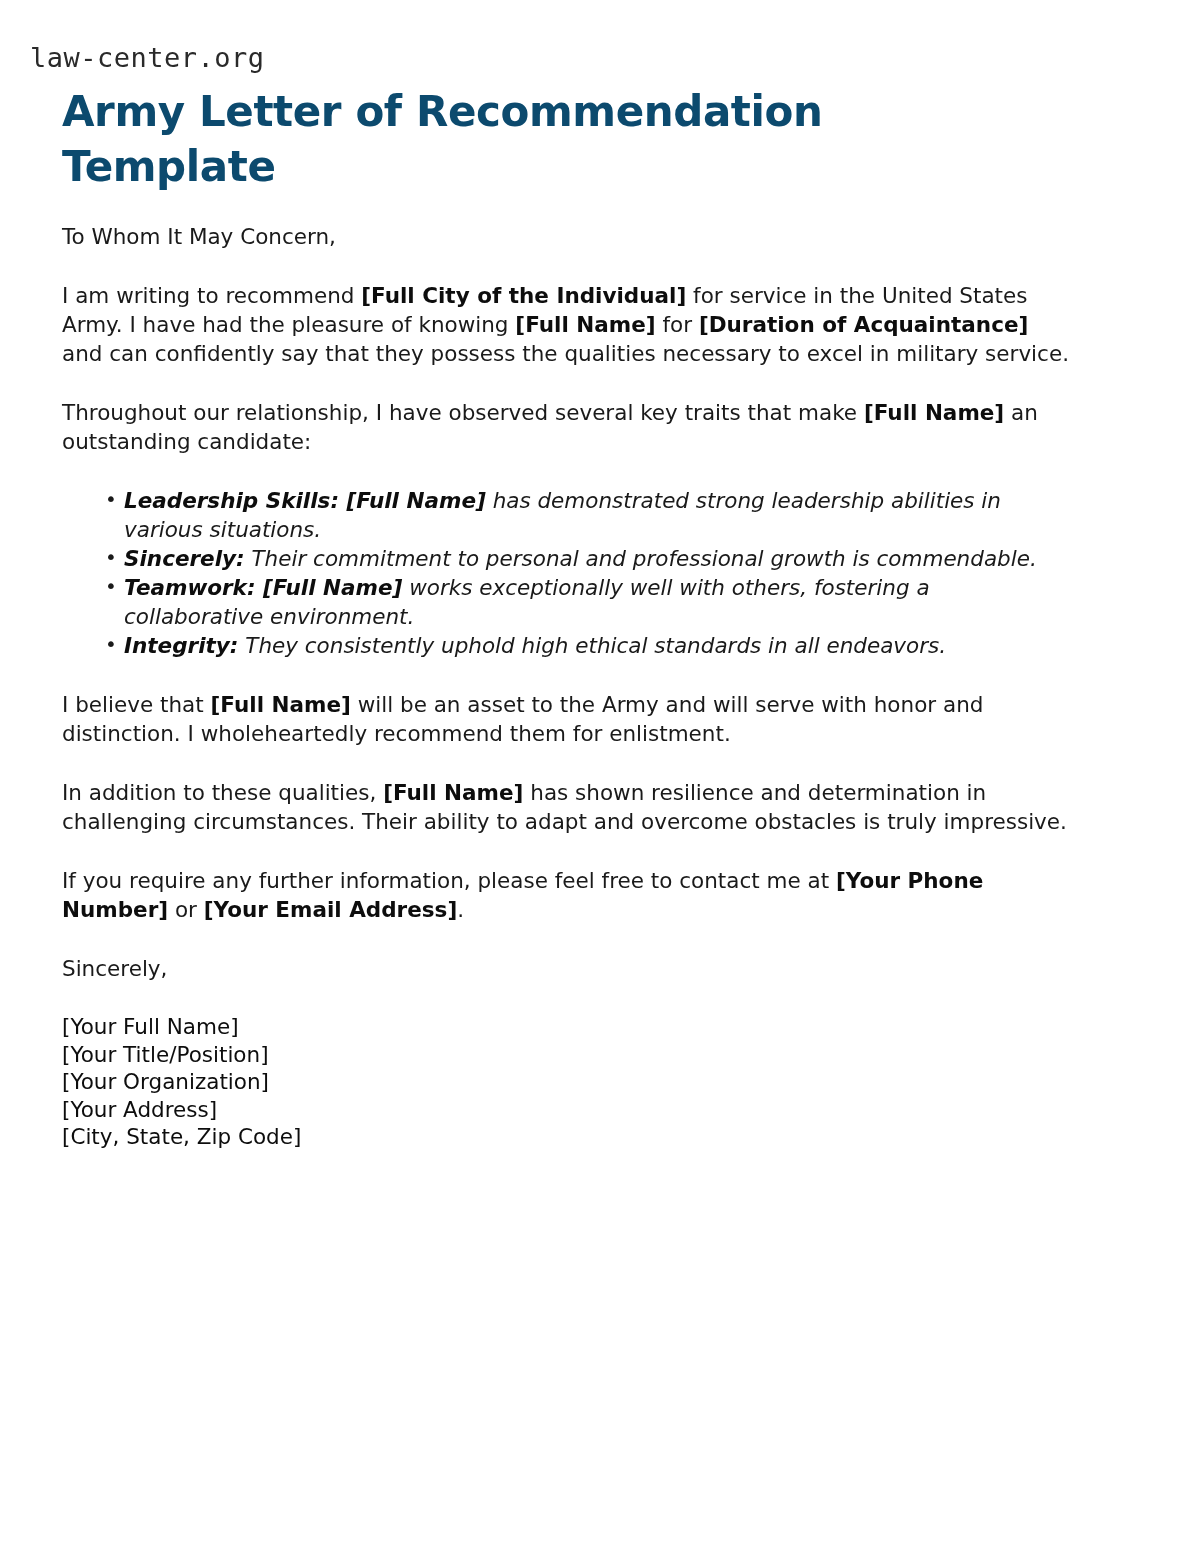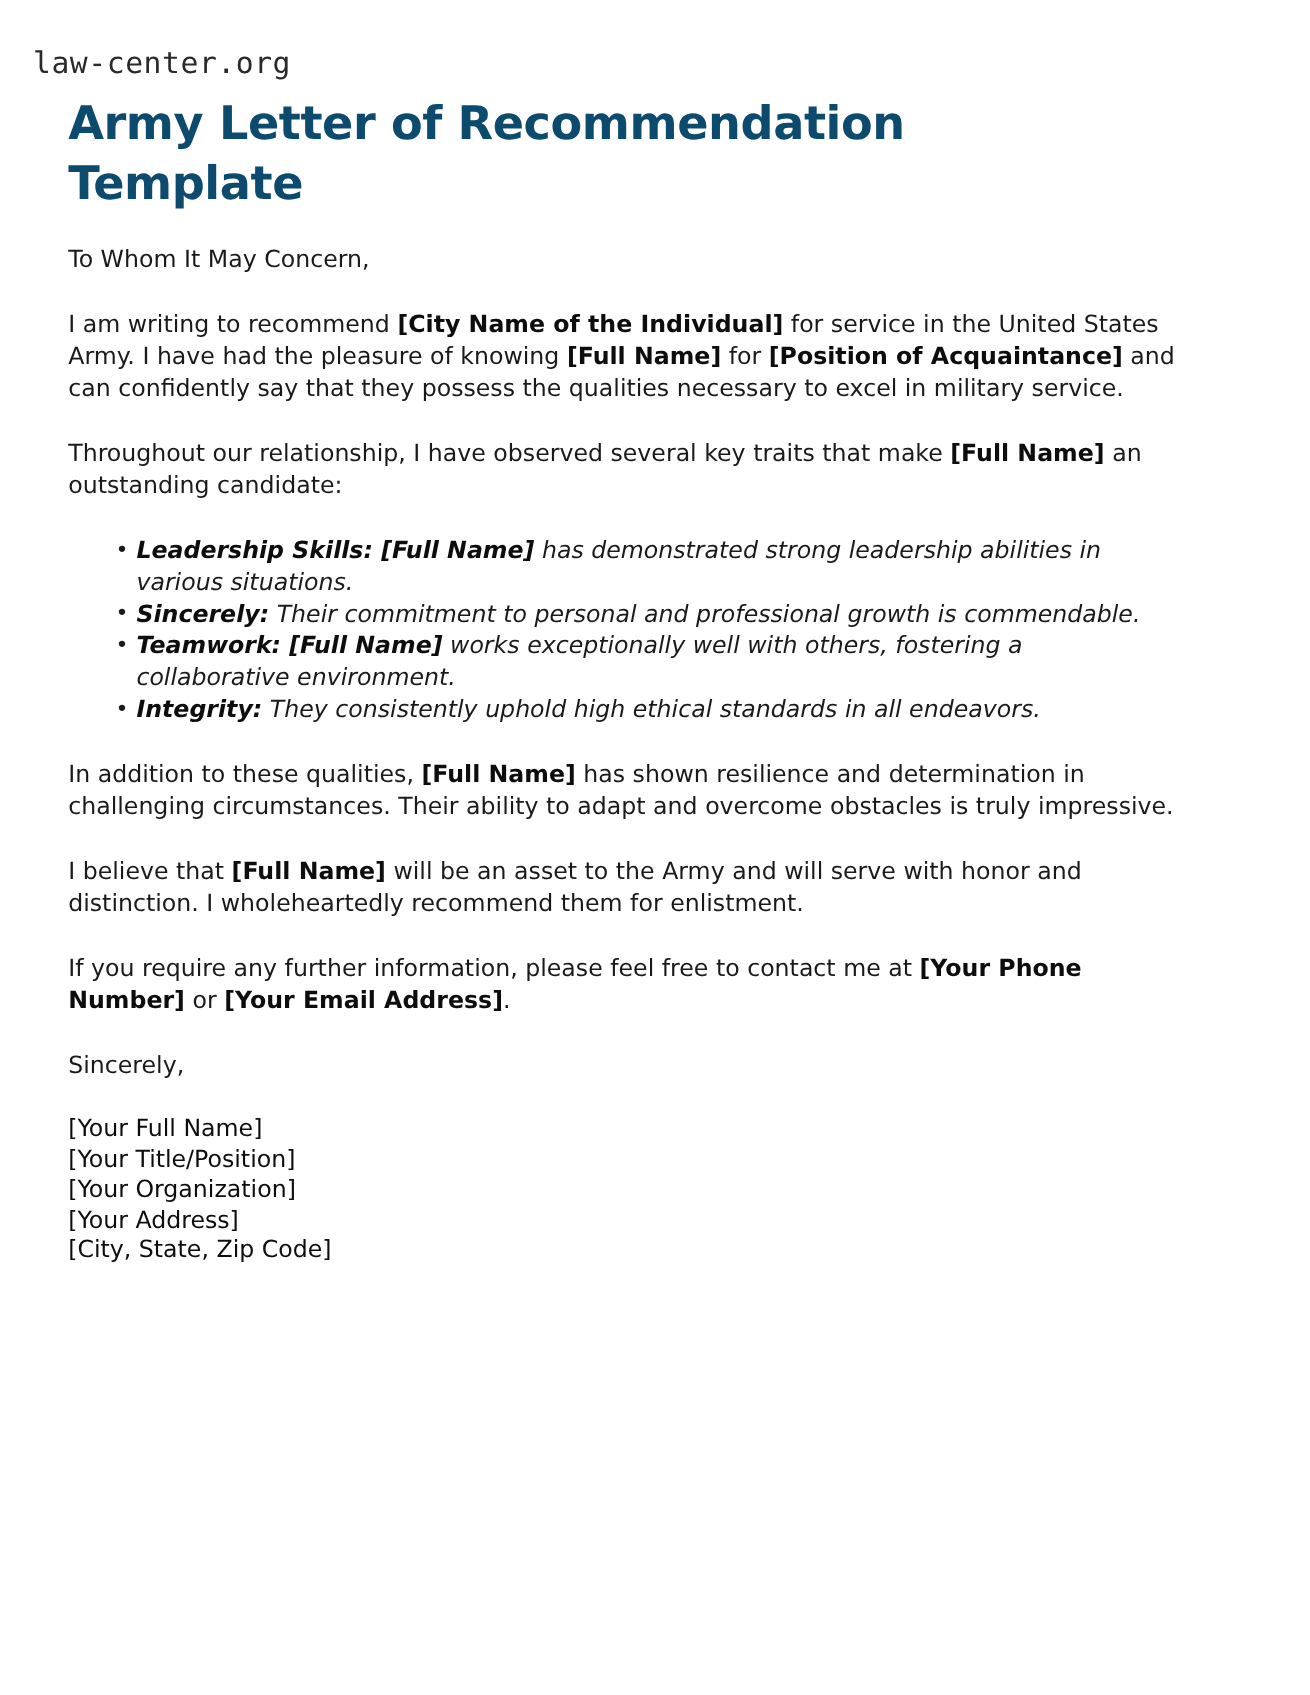--- a/index.html
+++ b/index.html
@@ -121,34 +121,34 @@
 
   <div class="watermark">law-center.org</div>
 
   <h1 class="doc-title">Army Letter of Recommendation Template</h1>
 
   <div class="content">
 
 
     <p class="para salutation">To Whom It May Concern,</p>
 
-    <p class="para"><span>I am writing to recommend </span><b>[City Name of the Individual]</b><span> for service in the United States Army. I have had the pleasure of knowing </span><b>[Full Name]</b><span> for </span><b>[Position of Acquaintance]</b><span> and can confidently say that they possess the qualities necessary to excel in military service.</span></p>
+    <p class="para"><span>I am writing to recommend </span><b>[Full City of the Individual]</b><span> for service in the United States Army. I have had the pleasure of knowing </span><b>[Full Name]</b><span> for </span><b>[Duration of Acquaintance]</b><span> and can confidently say that they possess the qualities necessary to excel in military service.</span></p>
 
     <p class="para"><span>Throughout our relationship, I have observed several key traits that make </span><b>[Full Name]</b><span> an outstanding candidate:</span></p>
 
     <ul class="traits">
       <li><b>Leadership Skills: [Full Name]</b><span> has demonstrated strong leadership abilities in various situations.</span></li>
       <li><b>Sincerely:</b><span> Their commitment to personal and professional growth is commendable.</span></li>
       <li><b>Teamwork: [Full Name]</b><span> works exceptionally well with others, fostering a collaborative environment.</span></li>
       <li><b>Integrity:</b><span> They consistently uphold high ethical standards in all endeavors.</span></li>
     </ul>
 
+    <p class="para"><span>I believe that </span><b>[Full Name]</b><span> will be an asset to the Army and will serve with honor and distinction. I wholeheartedly recommend them for enlistment.</span></p>
+
     <p class="para"><span>In addition to these qualities, </span><b>[Full Name]</b><span> has shown resilience and determination in challenging circumstances. Their ability to adapt and overcome obstacles is truly impressive.</span></p>
-
-    <p class="para"><span>I believe that </span><b>[Full Name]</b><span> will be an asset to the Army and will serve with honor and distinction. I wholeheartedly recommend them for enlistment.</span></p>
 
     <p class="para"><span>If you require any further information, please feel free to contact me at </span><b>[Your Phone Number]</b><span> or </span><b>[Your Email Address]</b><span>.</span></p>
 
     <p class="para signoff">Sincerely,</p>
 
     <div class="sig-block">
       <span class="sig-line">[Your Full Name]</span>
       <span class="sig-line">[Your Title/Position]</span>
       <span class="sig-line">[Your Organization]</span>
       <span class="sig-line">[Your Address]</span>

